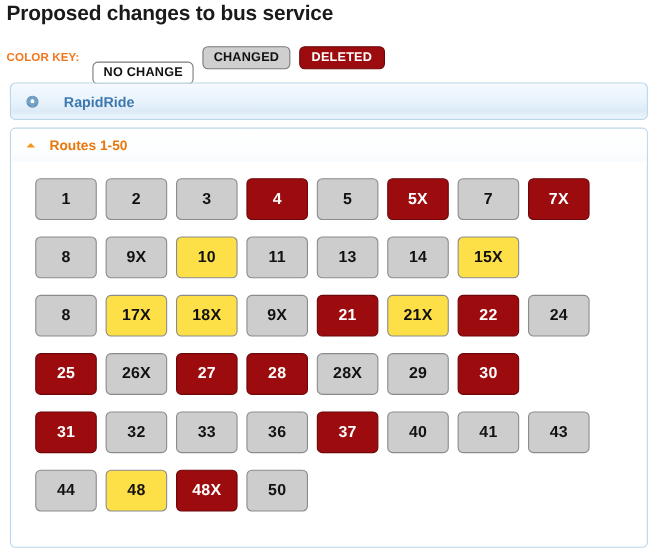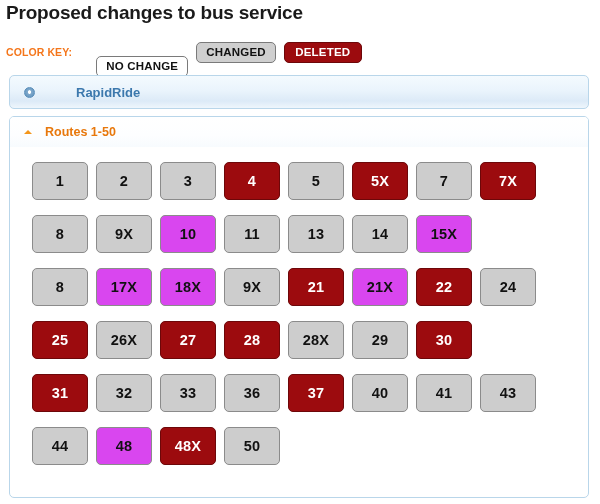--- a/index.html
+++ b/index.html
@@ -33,21 +33,21 @@
     left: 6px; top: 40px;
     display: flex;
     align-items: center;
     height: 24px;
   }
   .colorkey-label {
     font-size: 10.5px;
     font-weight: bold;
     color: #f4761b;
     letter-spacing: 0.1px;
-    margin-right: 24px;
+    margin-right: 12px;
     white-space: nowrap;
   }
   .key-chip {
     height: 21px;
     min-width: 78px;
     padding: 0 9px;
     margin-right: 8px;
     border-radius: 5px;
     border: 1px solid #7a7a7a;
     display: flex;
@@ -76,21 +76,21 @@
     border-radius: 5px;
     background: linear-gradient(to bottom, #f4fafe 0%, #eaf4fc 45%, #dceaf7 78%, #eef6fc 100%);
     display: flex;
     align-items: center;
     padding-left: 14px;
   }
   .bar-collapsed .bar-title {
     font-size: 13px;
     font-weight: bold;
     color: #3c78ad;
-    margin-left: 22px;
+    margin-left: 4px;
     white-space: nowrap;
     padding-left: 19px;
   }
   .disc-icon {
     width: 11px; height: 11px;
     border-radius: 50%;
     background: radial-gradient(circle at 50% 45%, #ffffff 0%, #ffffff 22%, #7fa9cc 30%, #5b8fba 100%);
     border: 1px solid #5b8fba;
     flex: none;
   }
@@ -142,21 +142,21 @@
     border: 1px solid #8b8b8b;
     display: flex;
     align-items: center;
     justify-content: center;
     font-size: 14.5px;
     font-weight: bold;
     color: #111111;
     letter-spacing: 0.2px;
     cursor: pointer;
   }
-  .route-chip.no_change { background: #d946ef; }
+  .route-chip.no_change { background: #fde047; }
   .route-chip.changed   { background: #cdcdcd; }
   .route-chip.deleted   {
     background: #9c0b0e;
     color: #ffffff;
     border-color: #6d0709;
   }
 </style>
 </head>
 <body>
 

